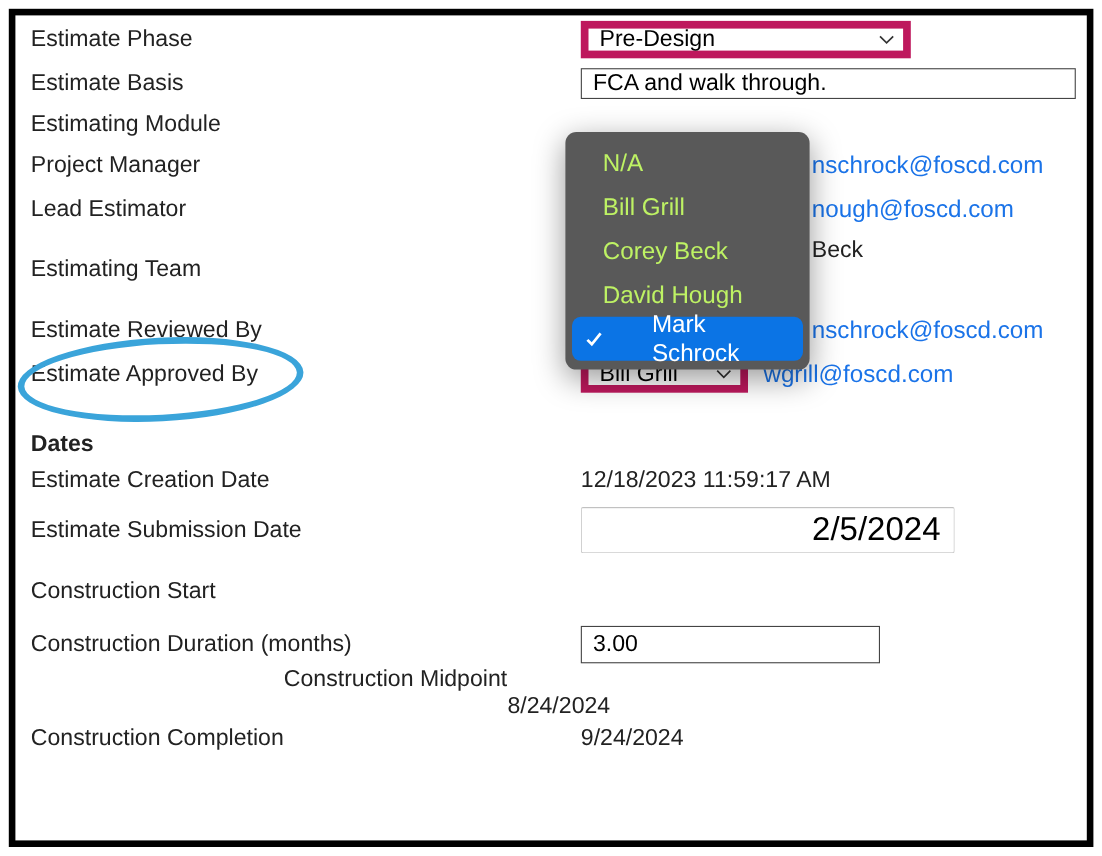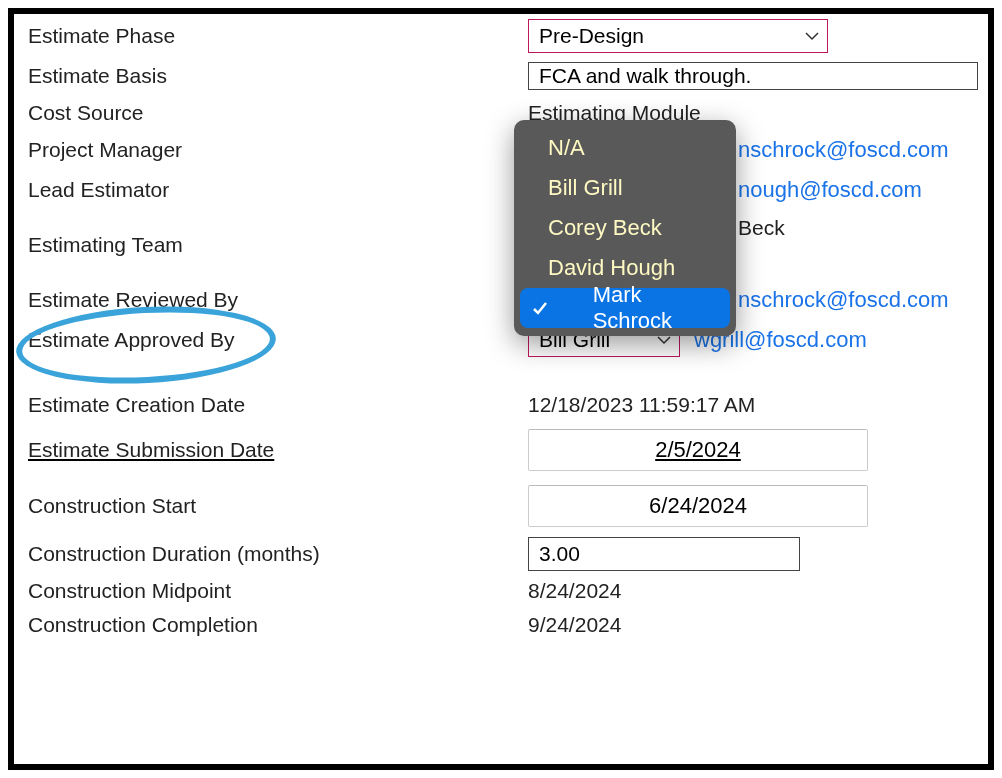--- a/index.html
+++ b/index.html
@@ -40,21 +40,21 @@
   }
   .link {
     font-size: 22px;
     color: #1a73e8;
     text-decoration: none;
   }
   .select {
     display: flex;
     align-items: center;
     justify-content: space-between;
-    border: 1px solid #be185d;
+    border: 7px solid #be185d;
     background: #fff;
     font-size: 21px;
     padding: 4px 8px 4px 10px;
     cursor: pointer;
     height: 34px;
   }
   .select.phasesel { width: 300px; }
   .select.small { width: 152px; }
   .select .chev {
     width: 14px; height: 14px; display: inline-flex;
@@ -73,25 +73,25 @@
     border: 1px solid #444;
     background: #fff;
     font-size: 21px;
     padding: 4px 10px;
     height: 34px;
     width: 272px;
   }
   .dateinput {
     display: flex;
     align-items: center;
-    justify-content: center;
+    justify-content: flex-end;
     border: 1px solid #ccc;
     border-top-color: #bbb;
     background: #fff;
-    font-size: 22px;
+    font-size: 30px;
     padding: 6px 12px;
     height: 42px;
     width: 340px;
     border-radius: 2px;
     cursor: pointer;
   }
   .dateinput .chev svg polyline { stroke: #999; }
   .circle-annot {
     position: absolute;
     left: 2px;
@@ -111,21 +111,21 @@
     background: #595959;
     border-radius: 10px;
     padding: 8px 0;
     box-shadow: 0 8px 28px rgba(0,0,0,0.4);
     z-index: 5;
   }
   .dropdown-item {
     display: flex;
     align-items: center;
     height: 40px;
-    color: #fef9c3;
+    color: #bef264;
     font-size: 22px;
     padding: 0 10px 0 8px;
     cursor: pointer;
   }
   .dropdown-item .chk {
     width: 26px;
     display: inline-flex;
     align-items: center;
     justify-content: center;
   }
@@ -159,21 +159,20 @@
   </div>
 
   <div class="row">
     <div class="label">Estimate Basis</div>
     <div class="value-col">
       <input class="textinput" type="text" value="FCA and walk through." style="">
     </div>
   </div>
 
   <div class="row" style="min-height:34px;">
-    <div class="label">Cost Source</div>
     <div class="value-col">
       <span class="static-text">Estimating Module</span>
     </div>
   </div>
 
   <div class="row">
     <div class="label">Project Manager</div>
     <div class="value-col" style="margin-left:210px;">
       <a class="link" href="#">nschrock@foscd.com</a>
     </div>
@@ -210,64 +209,57 @@
               <polyline points="1,2 7,8 13,2" fill="none" stroke="#333" stroke-width="1.5"></polyline>
             </svg>
         </span>
       </div>
       <a class="link" href="#">wgrill@foscd.com</a>
     </div>
   </div>
 
   <div style="height:28px;"></div>
 
+  <div class="row" style="min-height:32px;">
+    <div class="label bold">Dates</div>
+  </div>
 
   <div class="row" style="min-height:34px;">
     <div class="label">Estimate Creation Date</div>
     <div class="value-col">
       <span class="static-text">12/18/2023 11:59:17 AM</span>
     </div>
   </div>
 
-  <div class="row" style="min-height:56px;text-decoration:underline;">
+  <div class="row" style="min-height:56px;">
     <div class="label">Estimate Submission Date</div>
     <div class="value-col">
       <div class="dateinput">
         <span>2/5/2024</span>
         <span class="chev">
           <svg viewBox="0 0 14 10">
               <polyline points="2,3 7,8 12,3" fill="none" stroke="#999" stroke-width="2"></polyline>
             </svg>
         </span>
       </div>
     </div>
   </div>
 
   <div class="row" style="min-height:56px;">
     <div class="label">Construction Start</div>
-    <div class="value-col">
-      <div class="dateinput">
-        <span>6/24/2024</span>
-        <span class="chev">
-          <svg viewBox="0 0 14 10">
-              <polyline points="2,3 7,8 12,3" fill="none" stroke="#999" stroke-width="2"></polyline>
-            </svg>
-        </span>
-      </div>
-    </div>
   </div>
 
   <div class="row">
     <div class="label">Construction Duration (months)</div>
     <div class="value-col">
       <input class="numinput" type="text" value="3.00" style="">
     </div>
   </div>
 
-  <div class="row" style="min-height:34px;">
+  <div class="row" style="min-height:34px;flex-direction:column;">
     <div class="label">Construction Midpoint</div>
     <div class="value-col">
       <span class="static-text">8/24/2024</span>
     </div>
   </div>
 
   <div class="row" style="min-height:34px;">
     <div class="label">Construction Completion</div>
     <div class="value-col">
       <span class="static-text">9/24/2024</span>

